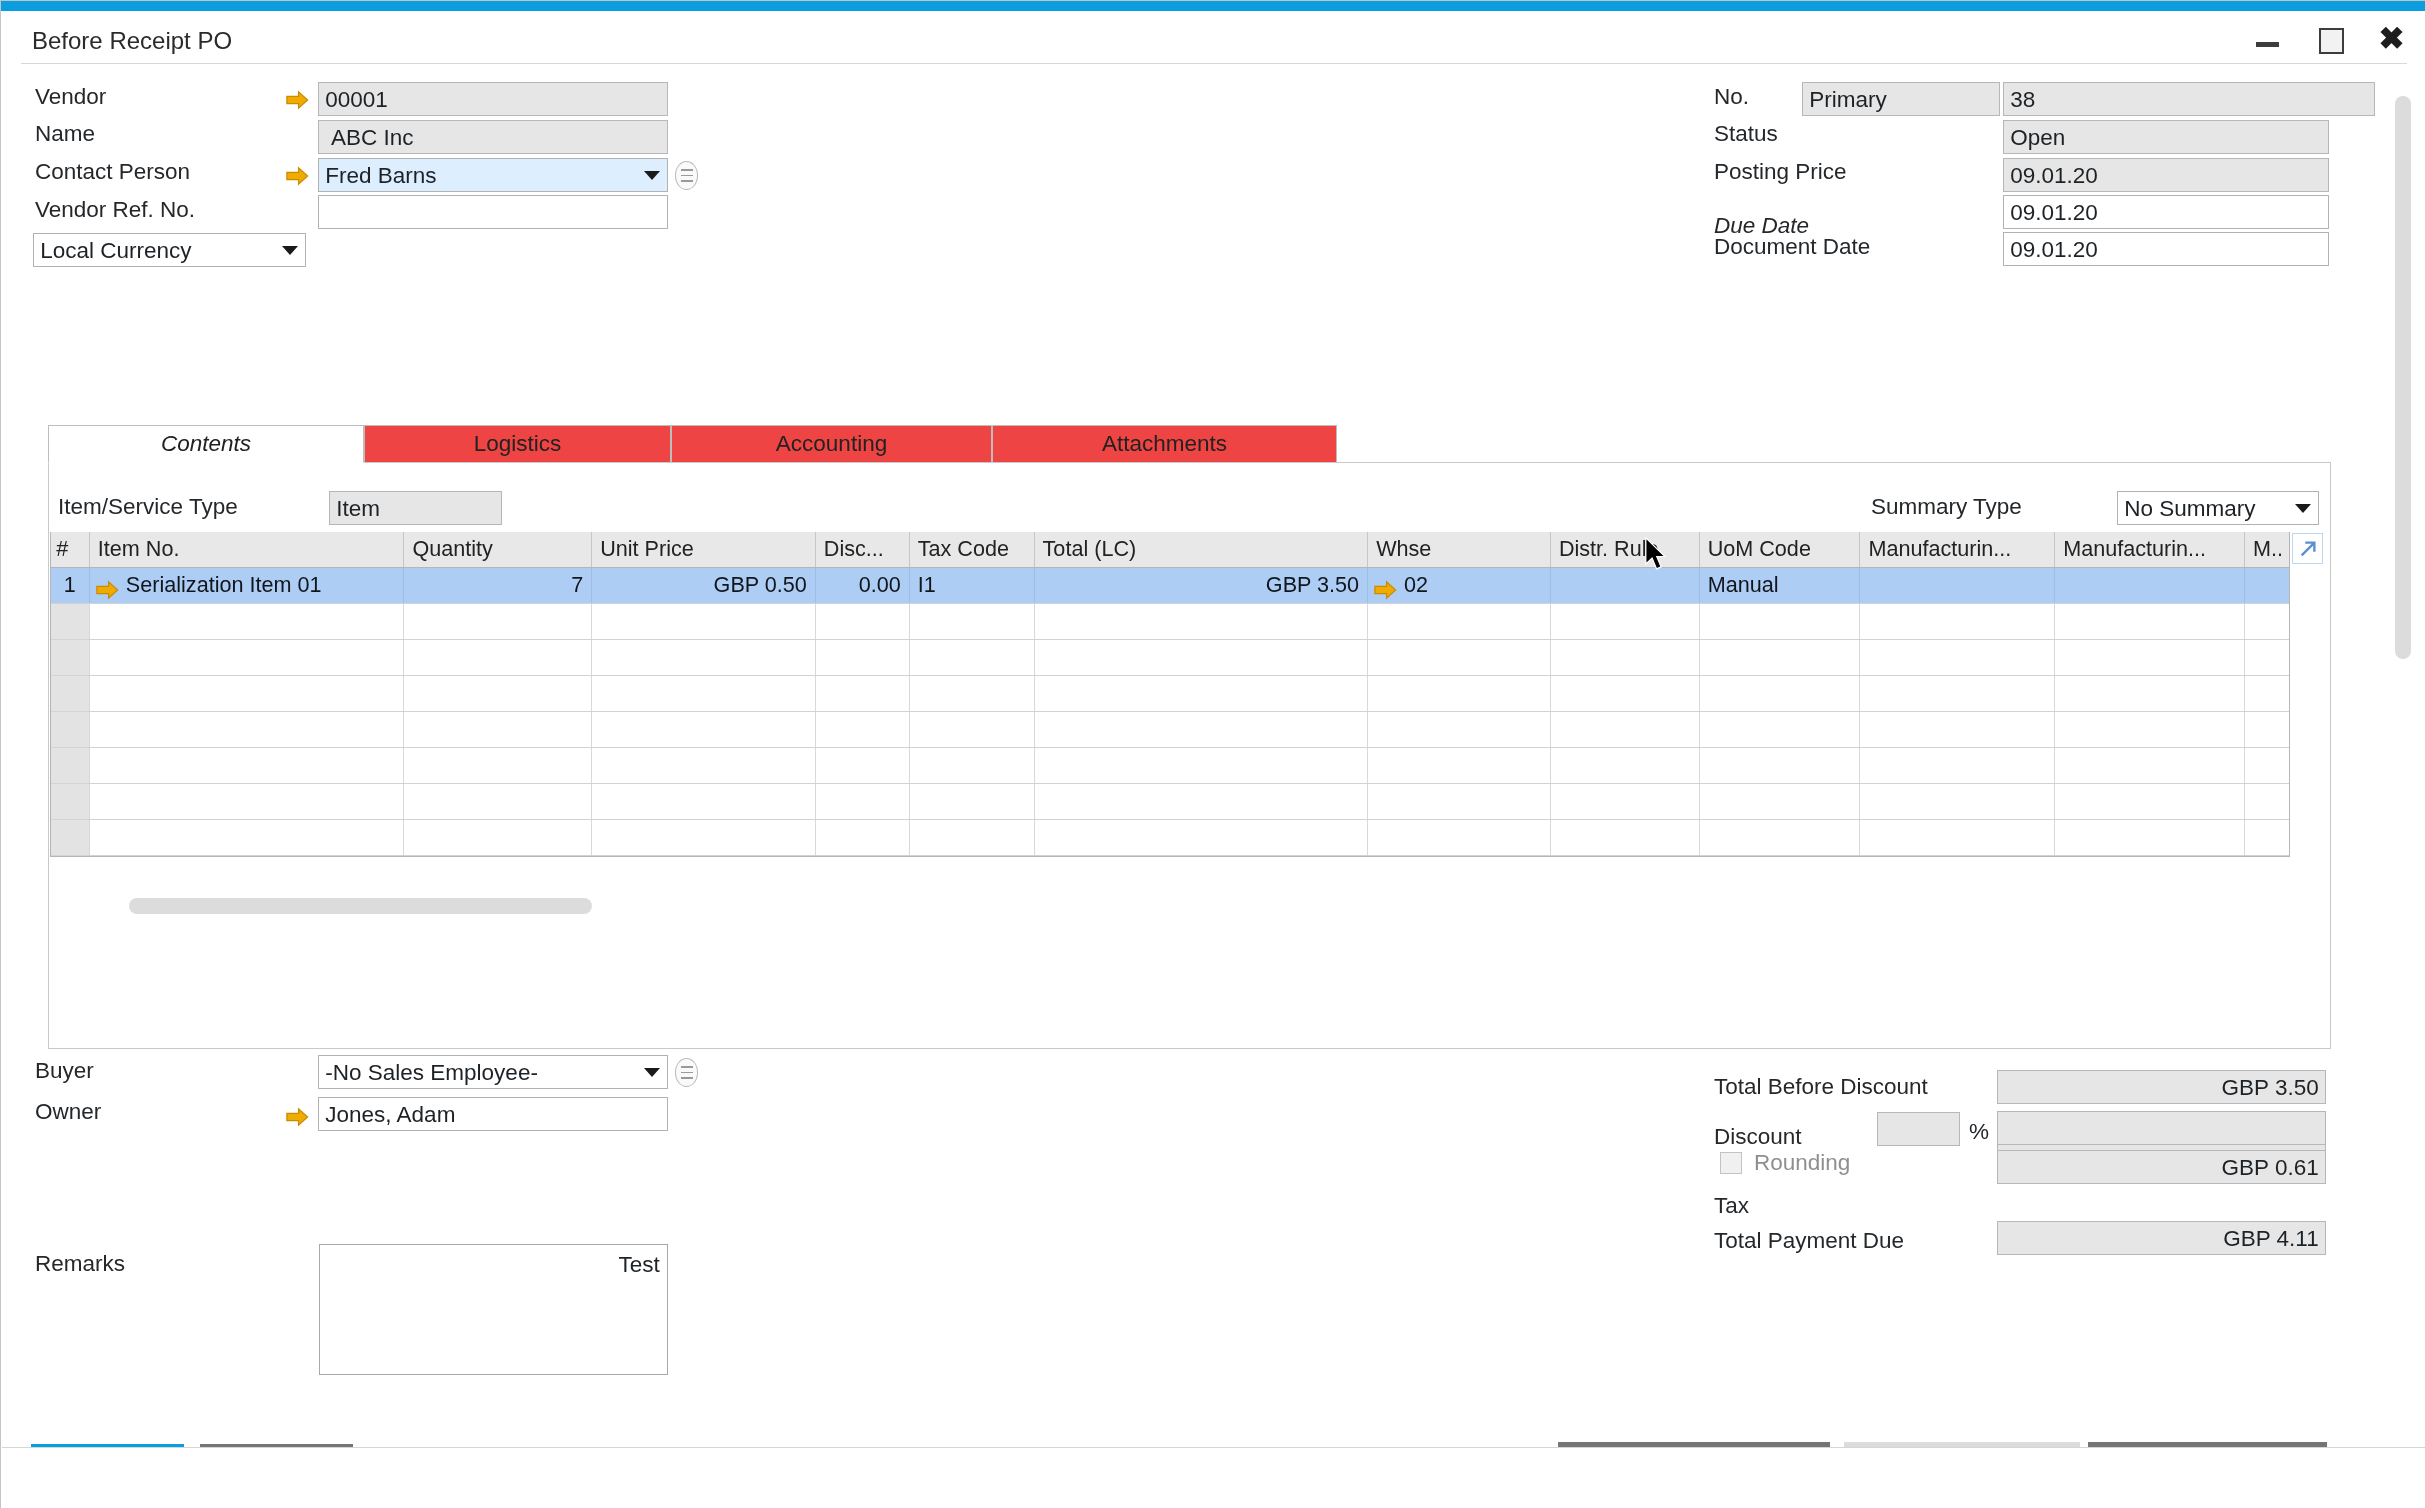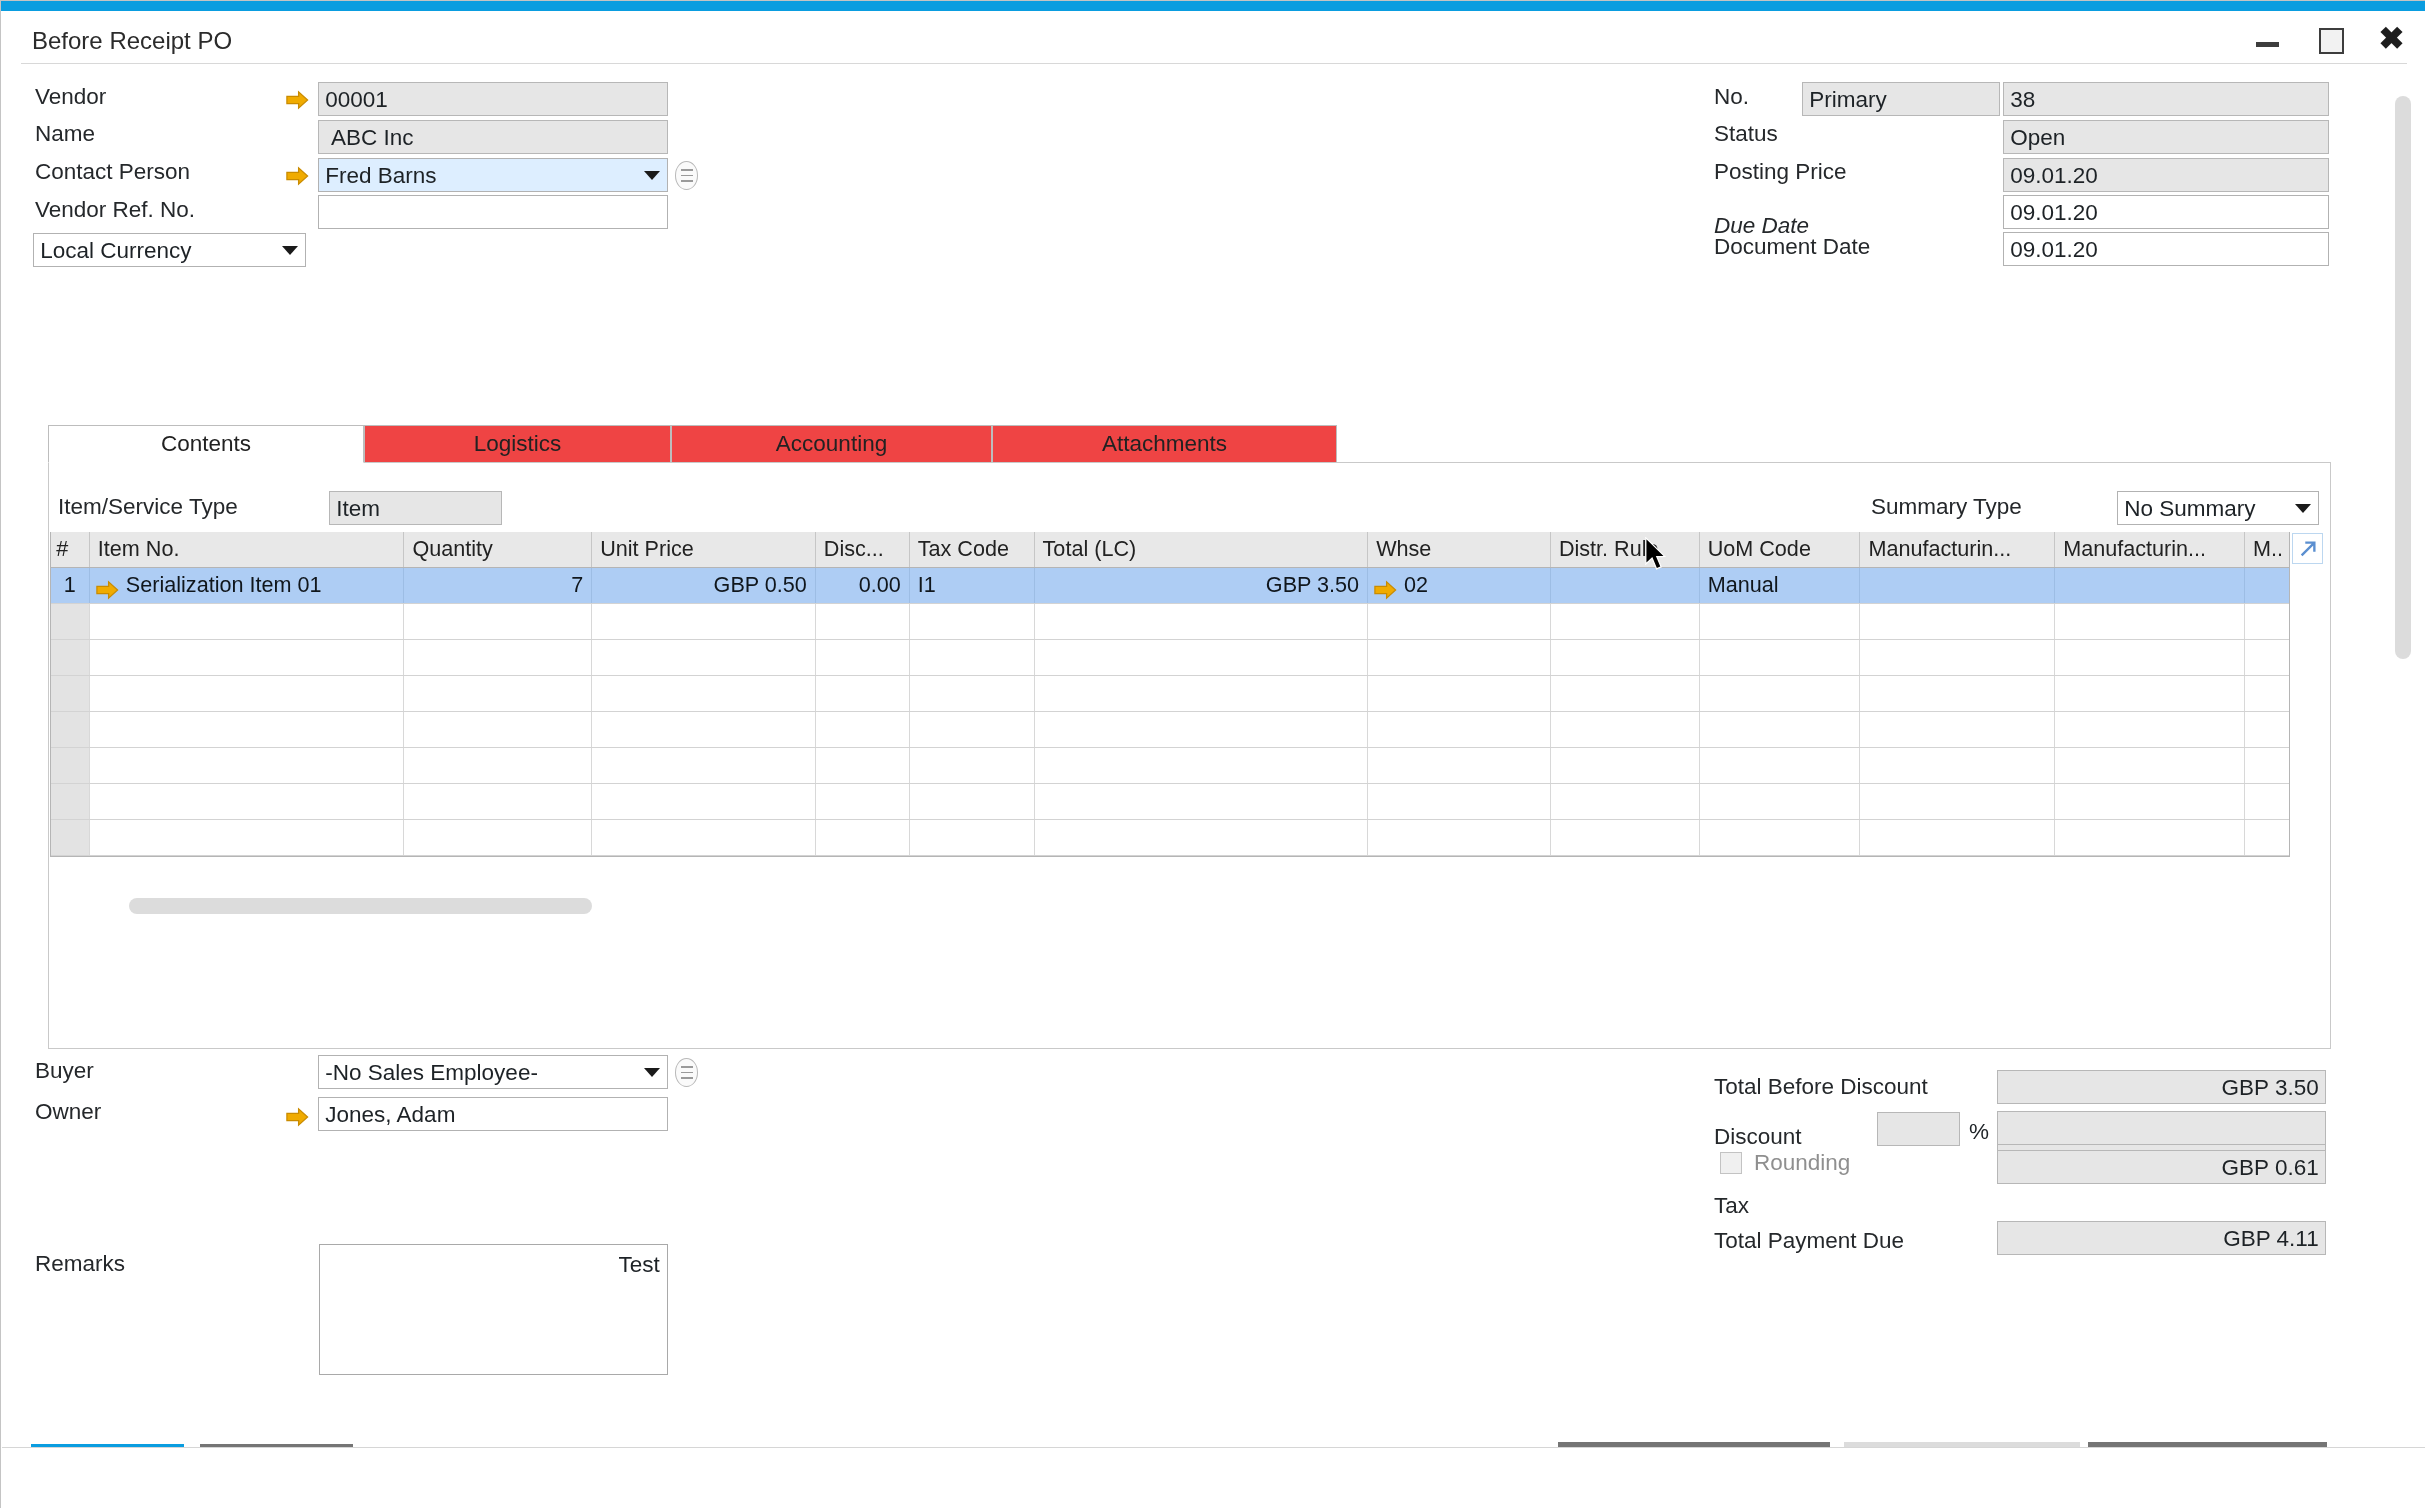--- a/index.html
+++ b/index.html
@@ -92,21 +92,21 @@
   }
 
   
   .tabstrip { position:absolute; left:47px; top:424px; width:1289px; height:38px; }
   .tab {
     position:absolute; top:0; height:38px;
     background:#ef4444; border:0.9px solid #bdbdbd; border-bottom:none;
     font-size:22.5px; color:#222; text-align:center; line-height:36px;
   }
   .tab.active {
-    background:#ffffff; border-bottom:0.9px solid #ffffff; z-index:3;
+    background:#ffffff; border-bottom:0.9px solid #ffffff; z-index:3;font-style:italic;
   }
   .panel {
     position:absolute; left:47px; top:461px;
     width:2283px; height:587px;
     background:#ffffff; border:0.9px solid #c9c9c9;
   }
 
   
   .grid {
     position:absolute; left:9px; top:0;
@@ -227,21 +227,21 @@
   <div class="lbl" style="left:34px; top:196px;">Vendor Ref. No.</div>
   <div class="fld" style="left:317px; top:194px; width:350px;"></div>
 
   <div class="combo" style="left:32px; top:232px; width:273px;">
     <span>Local Currency</span>
     <span class="carat"></span>
   </div>
 
   <div class="lbl" style="left:1713px; top:83px;">No.</div>
   <div class="fld ro" style="left:1801px; top:81px; width:198px;">Primary</div>
-  <div class="fld ro" style="left:2002px; top:81px; width:326px;">38</div>
+  <div class="fld ro" style="left:2002px; top:81px; width:372px;">38</div>
 
   <div class="lbl" style="left:1713px; top:120px;">Status</div>
   <div class="fld ro" style="left:2002px; top:119px; width:326px;">Open</div>
 
   <div class="lbl" style="left:1713px; top:158px;">Posting Price</div>
   <div class="fld ro" style="left:2002px; top:157px; width:326px;">09.01.20</div>
 
   <div class="lbl" style="left:1713px; top:212px;font-style:italic;">Due Date</div>
   <div class="fld" style="left:2002px; top:194px; width:326px;">09.01.20</div>
 

